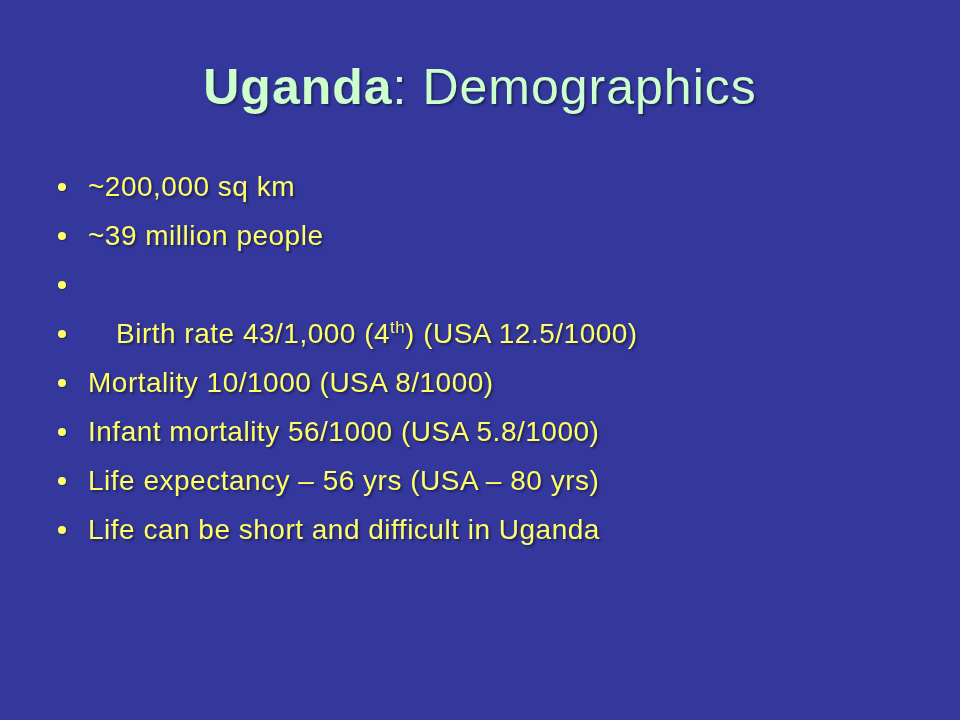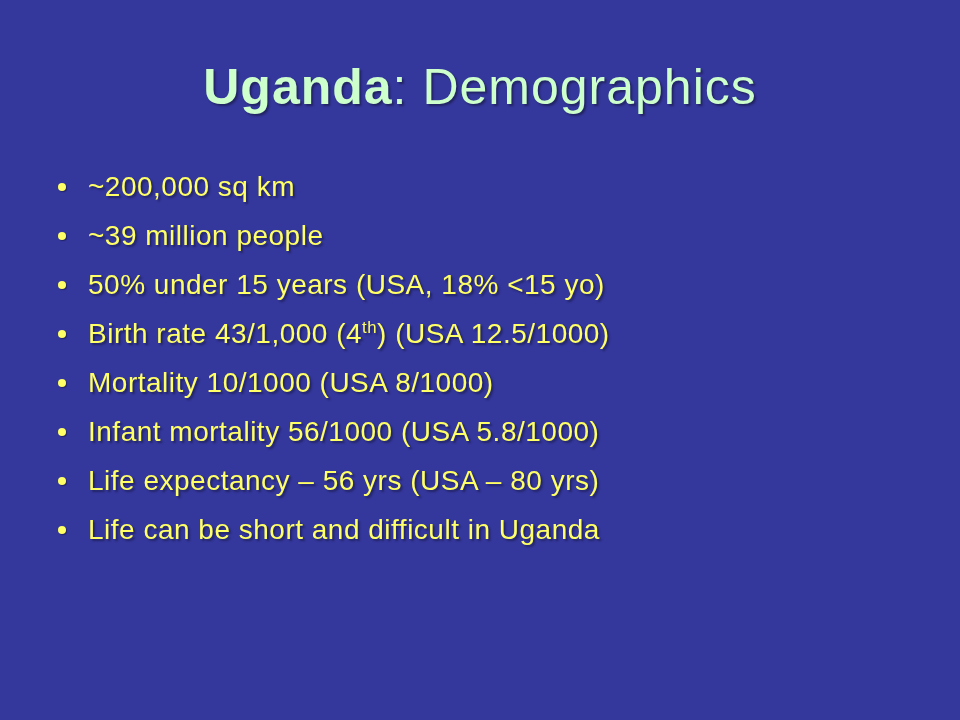--- a/index.html
+++ b/index.html
@@ -72,23 +72,22 @@
     <li class="bullet-item" style="color: rgb(255, 255, 102);">
       <span class="bullet-dot" style="background: rgb(255, 255, 102);"></span>
       <span class="bullet-text"><span>~200,000 sq km</span><span class="bullet-sup"></span><span></span></span>
     </li>
     <li class="bullet-item" style="color: rgb(255, 255, 102); text-align: center;">
       <span class="bullet-dot" style="background: rgb(255, 255, 102);"></span>
       <span class="bullet-text"><span>~39 million people</span><span class="bullet-sup"></span><span></span></span>
     </li>
     <li class="bullet-item" style="color: rgb(255, 255, 102);">
       <span class="bullet-dot" style="background: rgb(255, 255, 102);"></span>
-      <span class="bullet-text"><span>50% under 15 years (USA, 18% &lt;15 yo)</span><span class="bullet-sup"></span><span></span></span>
     </li>
-    <li class="bullet-item" style="color: rgb(255, 255, 102);">
+    <li class="bullet-item" style="color: rgb(255, 255, 102); gap: 28px;">
       <span class="bullet-dot" style="background: rgb(255, 255, 102);"></span>
       <span class="bullet-text"><span>Birth rate 43/1,000 (4</span><span class="bullet-sup">th</span><span>) (USA 12.5/1000)</span></span>
     </li>
     <li class="bullet-item" style="color: rgb(255, 255, 102); align-items: center;">
       <span class="bullet-dot" style="background: rgb(255, 255, 102);"></span>
       <span class="bullet-text"><span>Mortality 10/1000 (USA 8/1000)</span><span class="bullet-sup"></span><span></span></span>
     </li>
     <li class="bullet-item" style="color: rgb(255, 255, 102); text-align: center;">
       <span class="bullet-dot" style="background: rgb(255, 255, 102);"></span>
       <span class="bullet-text"><span>Infant mortality 56/1000 (USA 5.8/1000)</span><span class="bullet-sup"></span><span></span></span>

